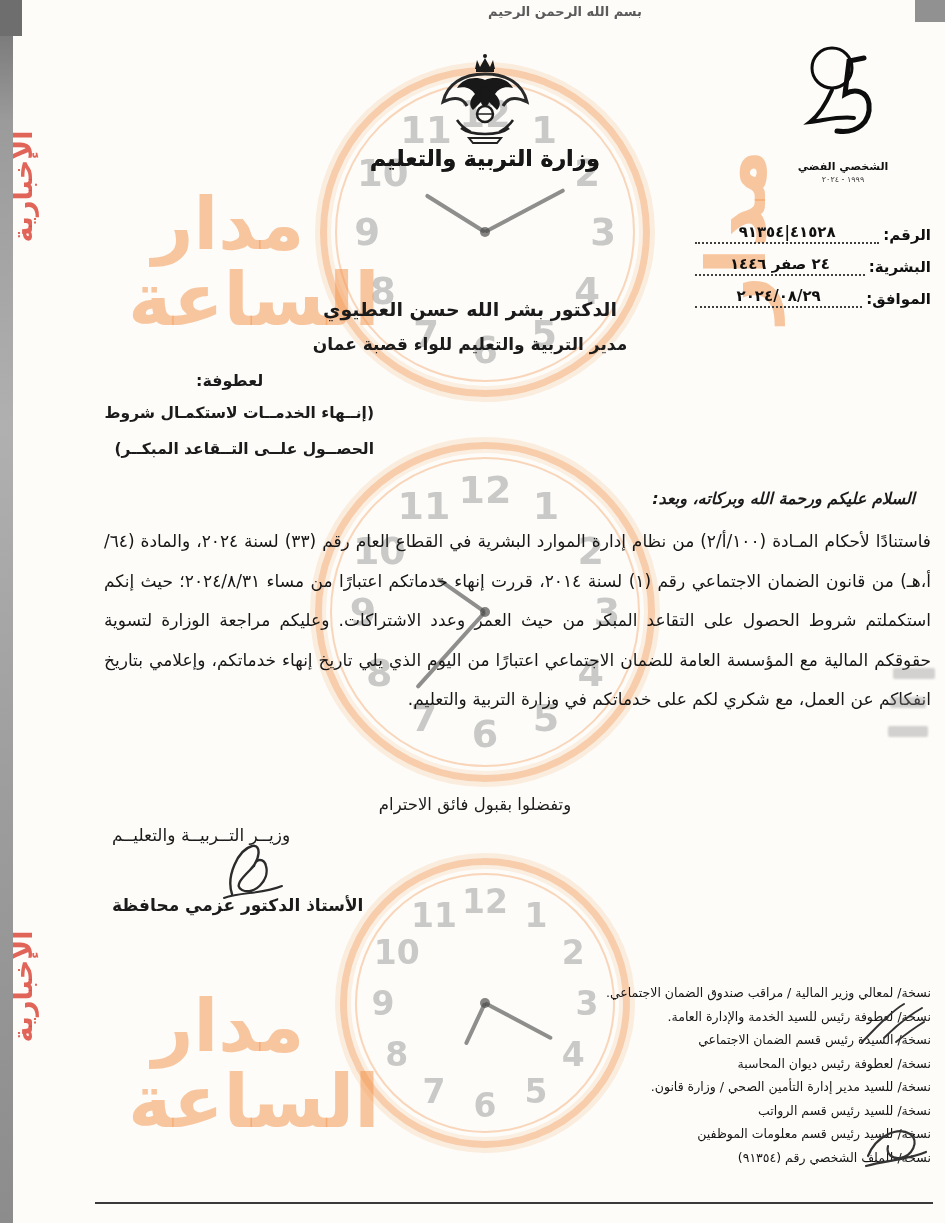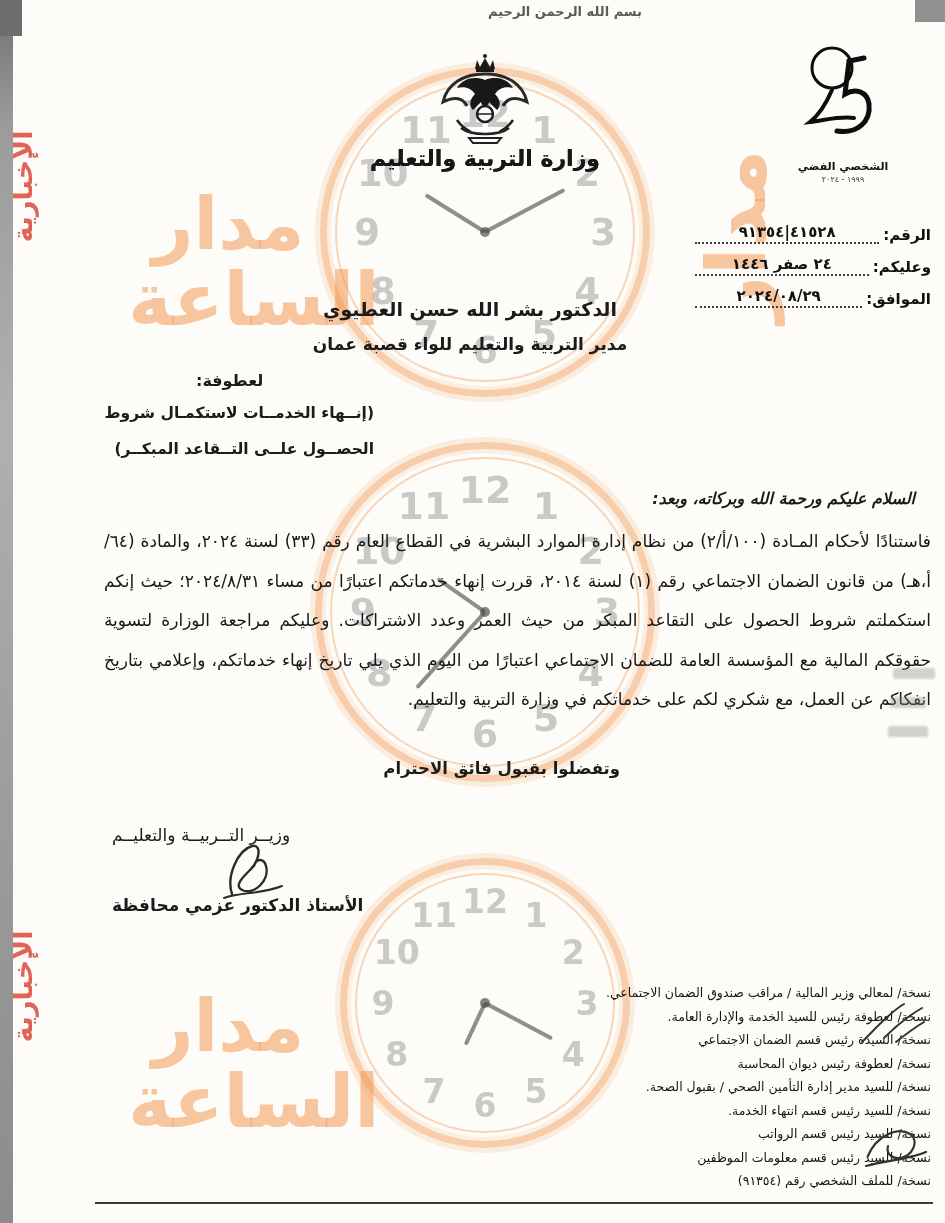--- a/index.html
+++ b/index.html
@@ -52,21 +52,21 @@
   .addr-name{left:280px;top:298px;width:380px;text-align:center;font-size:19px;font-weight:bold;z-index:2;}
   .addr-title{left:280px;top:334px;width:380px;text-align:center;font-size:17px;font-weight:bold;z-index:2;}
   .subj-label{left:196px;top:371px;font-size:16px;font-weight:bold;z-index:2;}
   .subj-l1{left:150px;top:404px;width:224px;text-align:center;font-size:15.5px;font-weight:bold;
            white-space:nowrap;z-index:2;}
   .subj-l2{left:150px;top:440px;width:224px;text-align:center;font-size:15.5px;font-weight:bold;
            white-space:nowrap;z-index:2;}
   .salutation{right:30px;top:489px;font-size:16px;font-weight:bold;z-index:2;font-style:italic;}
   .body-par{left:104px;right:14px;top:522px;font-size:17px;line-height:39.5px;text-align:justify;
             color:#161616;z-index:2;}
-  .closing{left:330px;top:759px;width:290px;text-align:right;font-size:16.5px;font-weight:bold;z-index:2;}
+  .closing{left:330px;top:795px;width:290px;text-align:center;font-size:16.5px;font-weight:normal;z-index:2;}
   .min-title{left:112px;top:825px;font-size:17px;font-weight:normal;white-space:nowrap;z-index:2;}
   .sig{left:212px;top:838px;z-index:4;}
   .min-name{left:112px;top:895px;font-size:17px;font-weight:bold;white-space:nowrap;z-index:2;}
 
   
   .cc{right:14px;top:981px;width:430px;font-size:12.5px;line-height:23.5px;color:#151515;z-index:2;}
   .pen{z-index:4;}
   .bleed{background:rgba(130,130,130,.35);filter:blur(1.3px);border-radius:2px;z-index:2;}
   .rule{left:95px;right:12px;top:1202px;border-top:2px solid #3a3a3a;z-index:2;}
 </style>
@@ -177,21 +177,21 @@
   </div>
 
   <div class="abs ref-block">
     <div class="ref-row">
       <span class="ref-label">الرقم:</span>
       <span class="ref-dots">
         <span class="ltr-num"><span>٤١٥٢٨</span><span>|</span><span>٩١٣٥٤</span></span>
       </span>
     </div>
     <div class="ref-row">
-      <span class="ref-label">وعليكم:</span>
+      <span class="ref-label">البشرية:</span>
       <span class="ref-dots">
         <span>٢٤ صفر ١٤٤٦</span>
       </span>
     </div>
     <div class="ref-row">
       <span class="ref-label">الموافق:</span>
       <span class="ref-dots">
         <span>٢٠٢٤/٠٨/٢٩</span>
       </span>
     </div>
@@ -213,22 +213,21 @@
     <path d="M20 56 C 14 38, 26 12, 40 8 C 50 6, 48 22, 38 32 C 30 40, 22 48, 30 52 C 42 58, 58 42, 54 28 C 52 20, 44 20, 42 28" fill="none" stroke="#2b2b2b" stroke-width="2.4" stroke-linecap="round"></path>
     <path d="M12 60 C 30 54, 50 56, 70 48" fill="none" stroke="#2b2b2b" stroke-width="2" stroke-linecap="round"></path>
   </svg>
   <div class="abs min-name">الأستاذ الدكتور عزمي محافظة</div>
 
   <div class="abs cc">
     <div>نسخة/ لمعالي وزير المالية / مراقب صندوق الضمان الاجتماعي.</div>
     <div>نسخة/ لعطوفة رئيس للسيد الخدمة والإدارة العامة.</div>
     <div>نسخة/ السيدة رئيس قسم الضمان الاجتماعي</div>
     <div>نسخة/ لعطوفة رئيس ديوان المحاسبة</div>
-    <div>نسخة/ للسيد مدير إدارة التأمين الصحي / بقبول الصحة.</div>
-    <div>نسخة/ للسيد رئيس قسم انتهاء الخدمة.</div>
+    <div>نسخة/ للسيد مدير إدارة التأمين الصحي / وزارة قانون.</div>
     <div>نسخة/ للسيد رئيس قسم الرواتب</div>
     <div>نسخة/ للسيد رئيس قسم معلومات الموظفين</div>
     <div>نسخة/ للملف الشخصي رقم (٩١٣٥٤)</div>
   </div>
 
   <svg class="abs pen" style="left:856px;top:998px;" width="72" height="52" viewBox="0 0 72 52" aria-hidden="true">
     <path d="M6 44 C 20 30, 34 14, 48 6 M28 40 C 40 28, 52 18, 66 10 M40 44 C 50 36, 58 30, 68 24" fill="none" stroke="#333" stroke-width="2" stroke-linecap="round"></path>
   </svg>
   <svg class="abs pen" style="left:858px;top:1116px;" width="74" height="58" viewBox="0 0 74 58" aria-hidden="true">
     <path d="M10 40 C 18 20, 40 10, 52 18 C 62 26, 54 40, 42 42 C 34 43, 28 38, 30 30 M8 50 C 28 44, 50 44, 68 36" fill="none" stroke="#333" stroke-width="2.2" stroke-linecap="round"></path>

